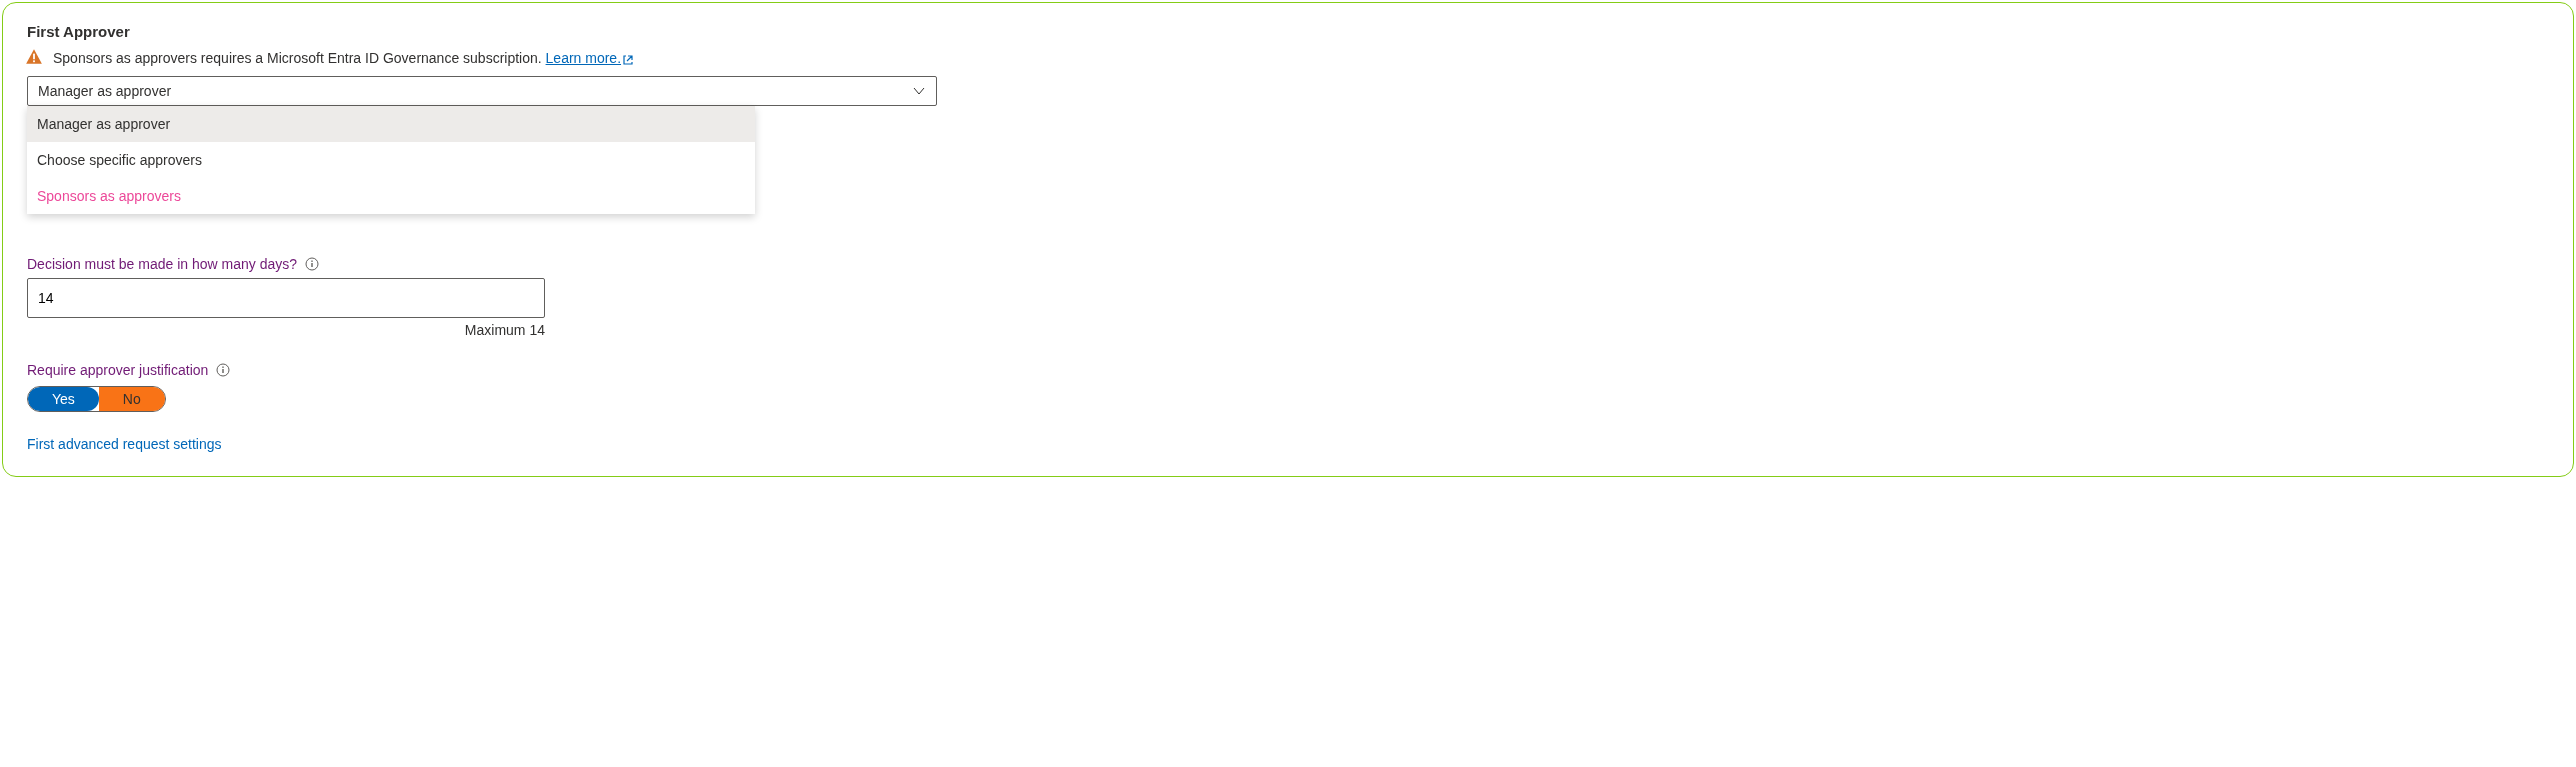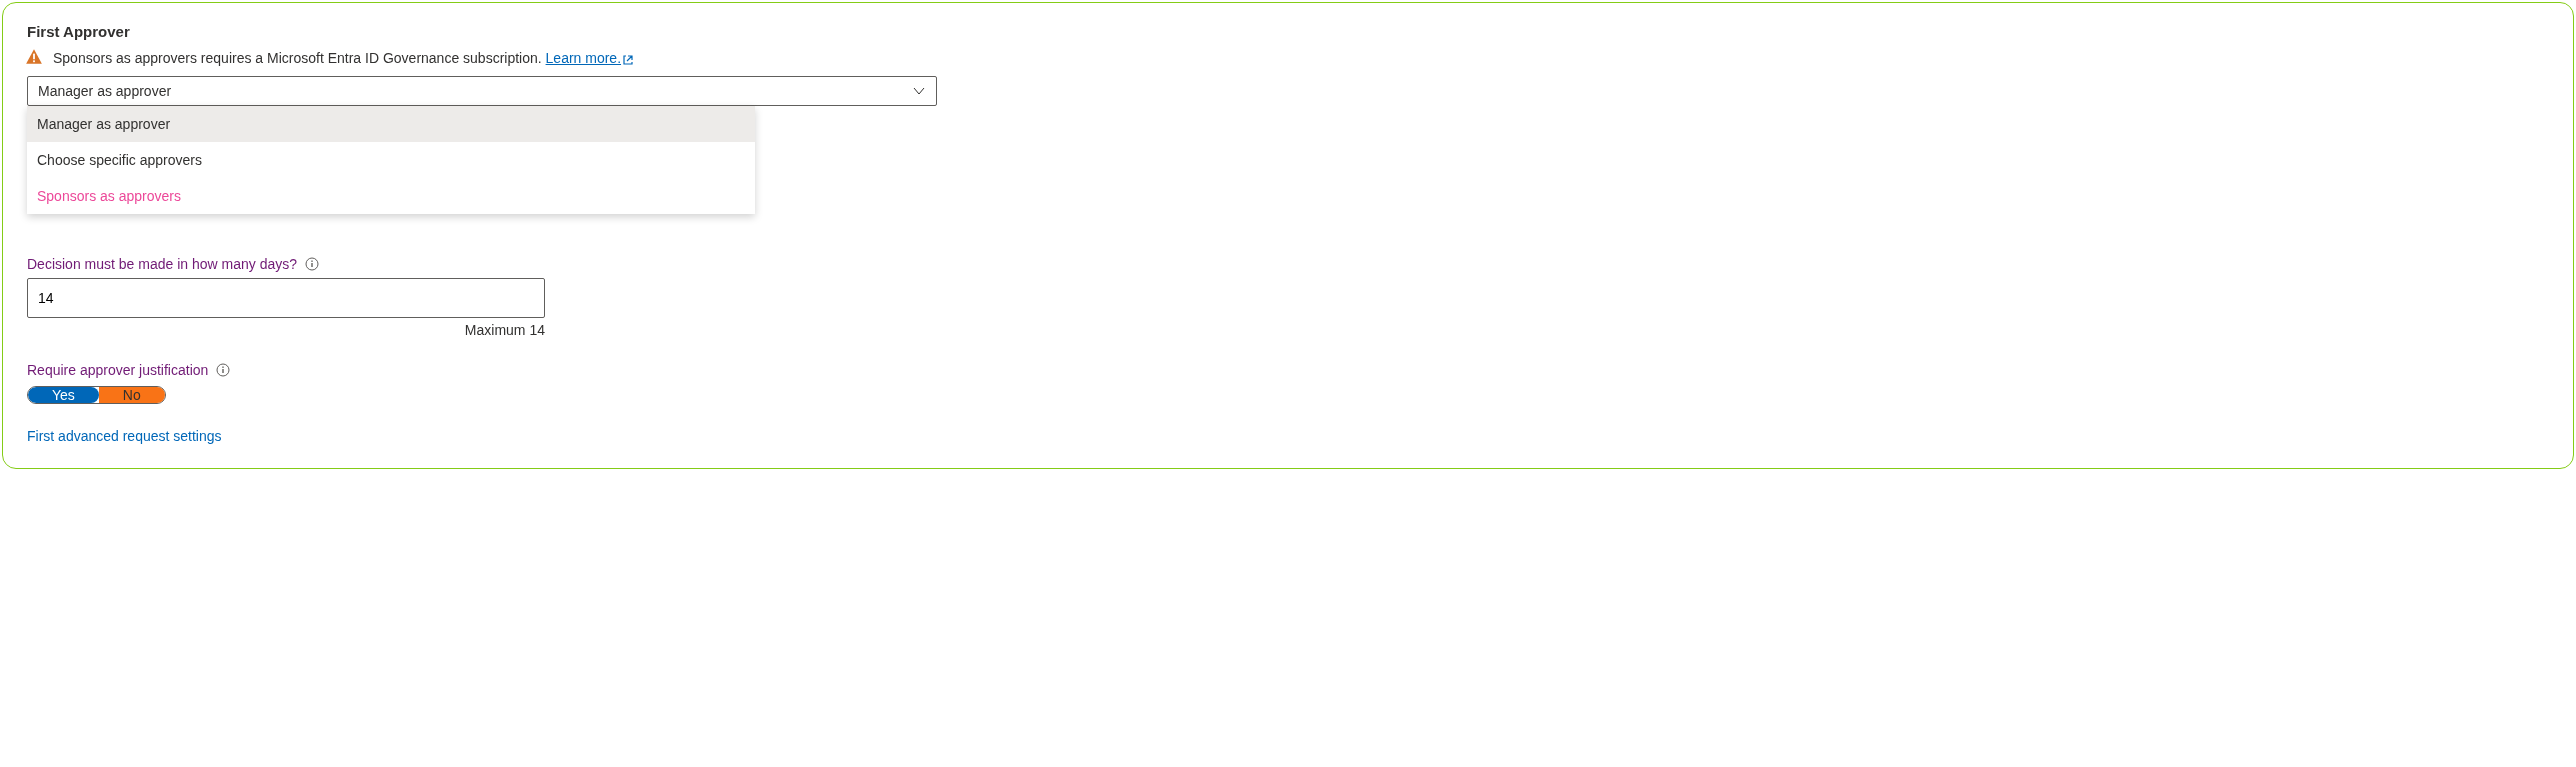--- a/index.html
+++ b/index.html
@@ -137,21 +137,21 @@
       margin-top: 4px;
     }
     .toggle-section {
       margin-top: 24px;
     }
     .toggle-pill {
       display: inline-flex;
       border: 1px solid #605e5c;
       border-radius: 14px;
       overflow: hidden;
-      height: 18px;
+      height: 26px;
       margin-top: 2px;
     }
     .toggle-option {
       display: flex;
       align-items: center;
       justify-content: center;
       padding: 0 24px;
       font-size: 14px;
       cursor: pointer;
       background: #f97316;

